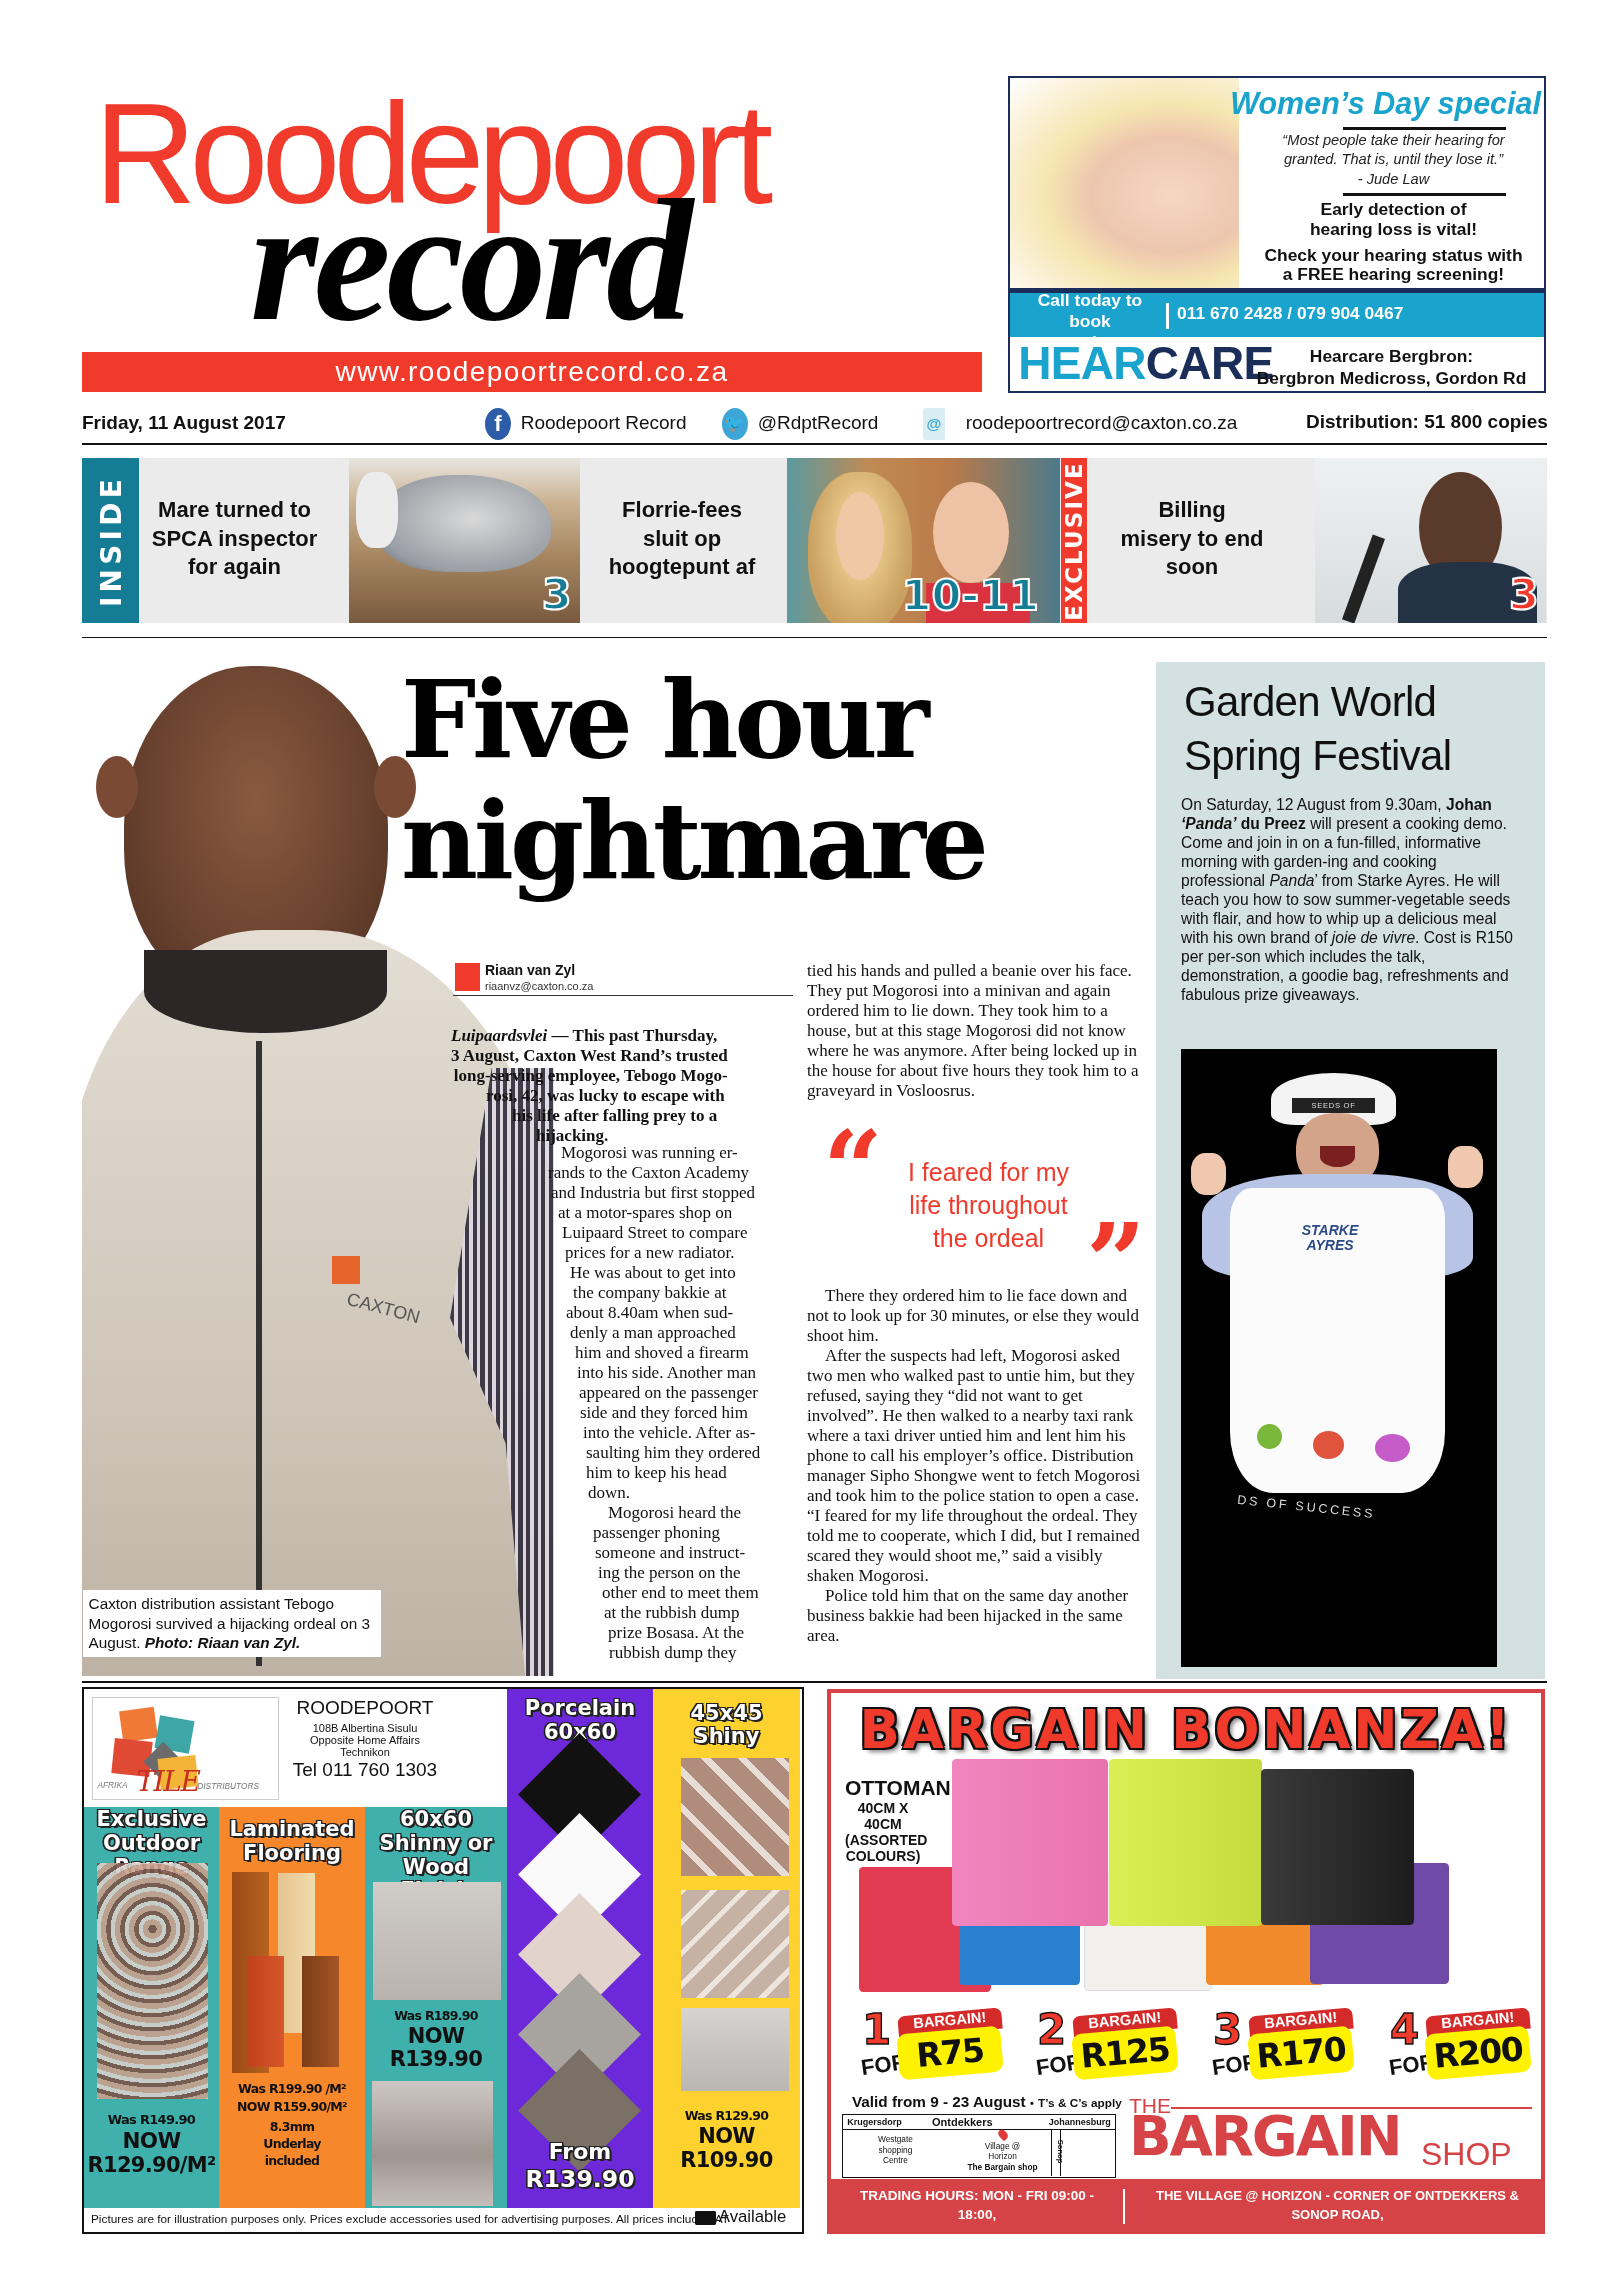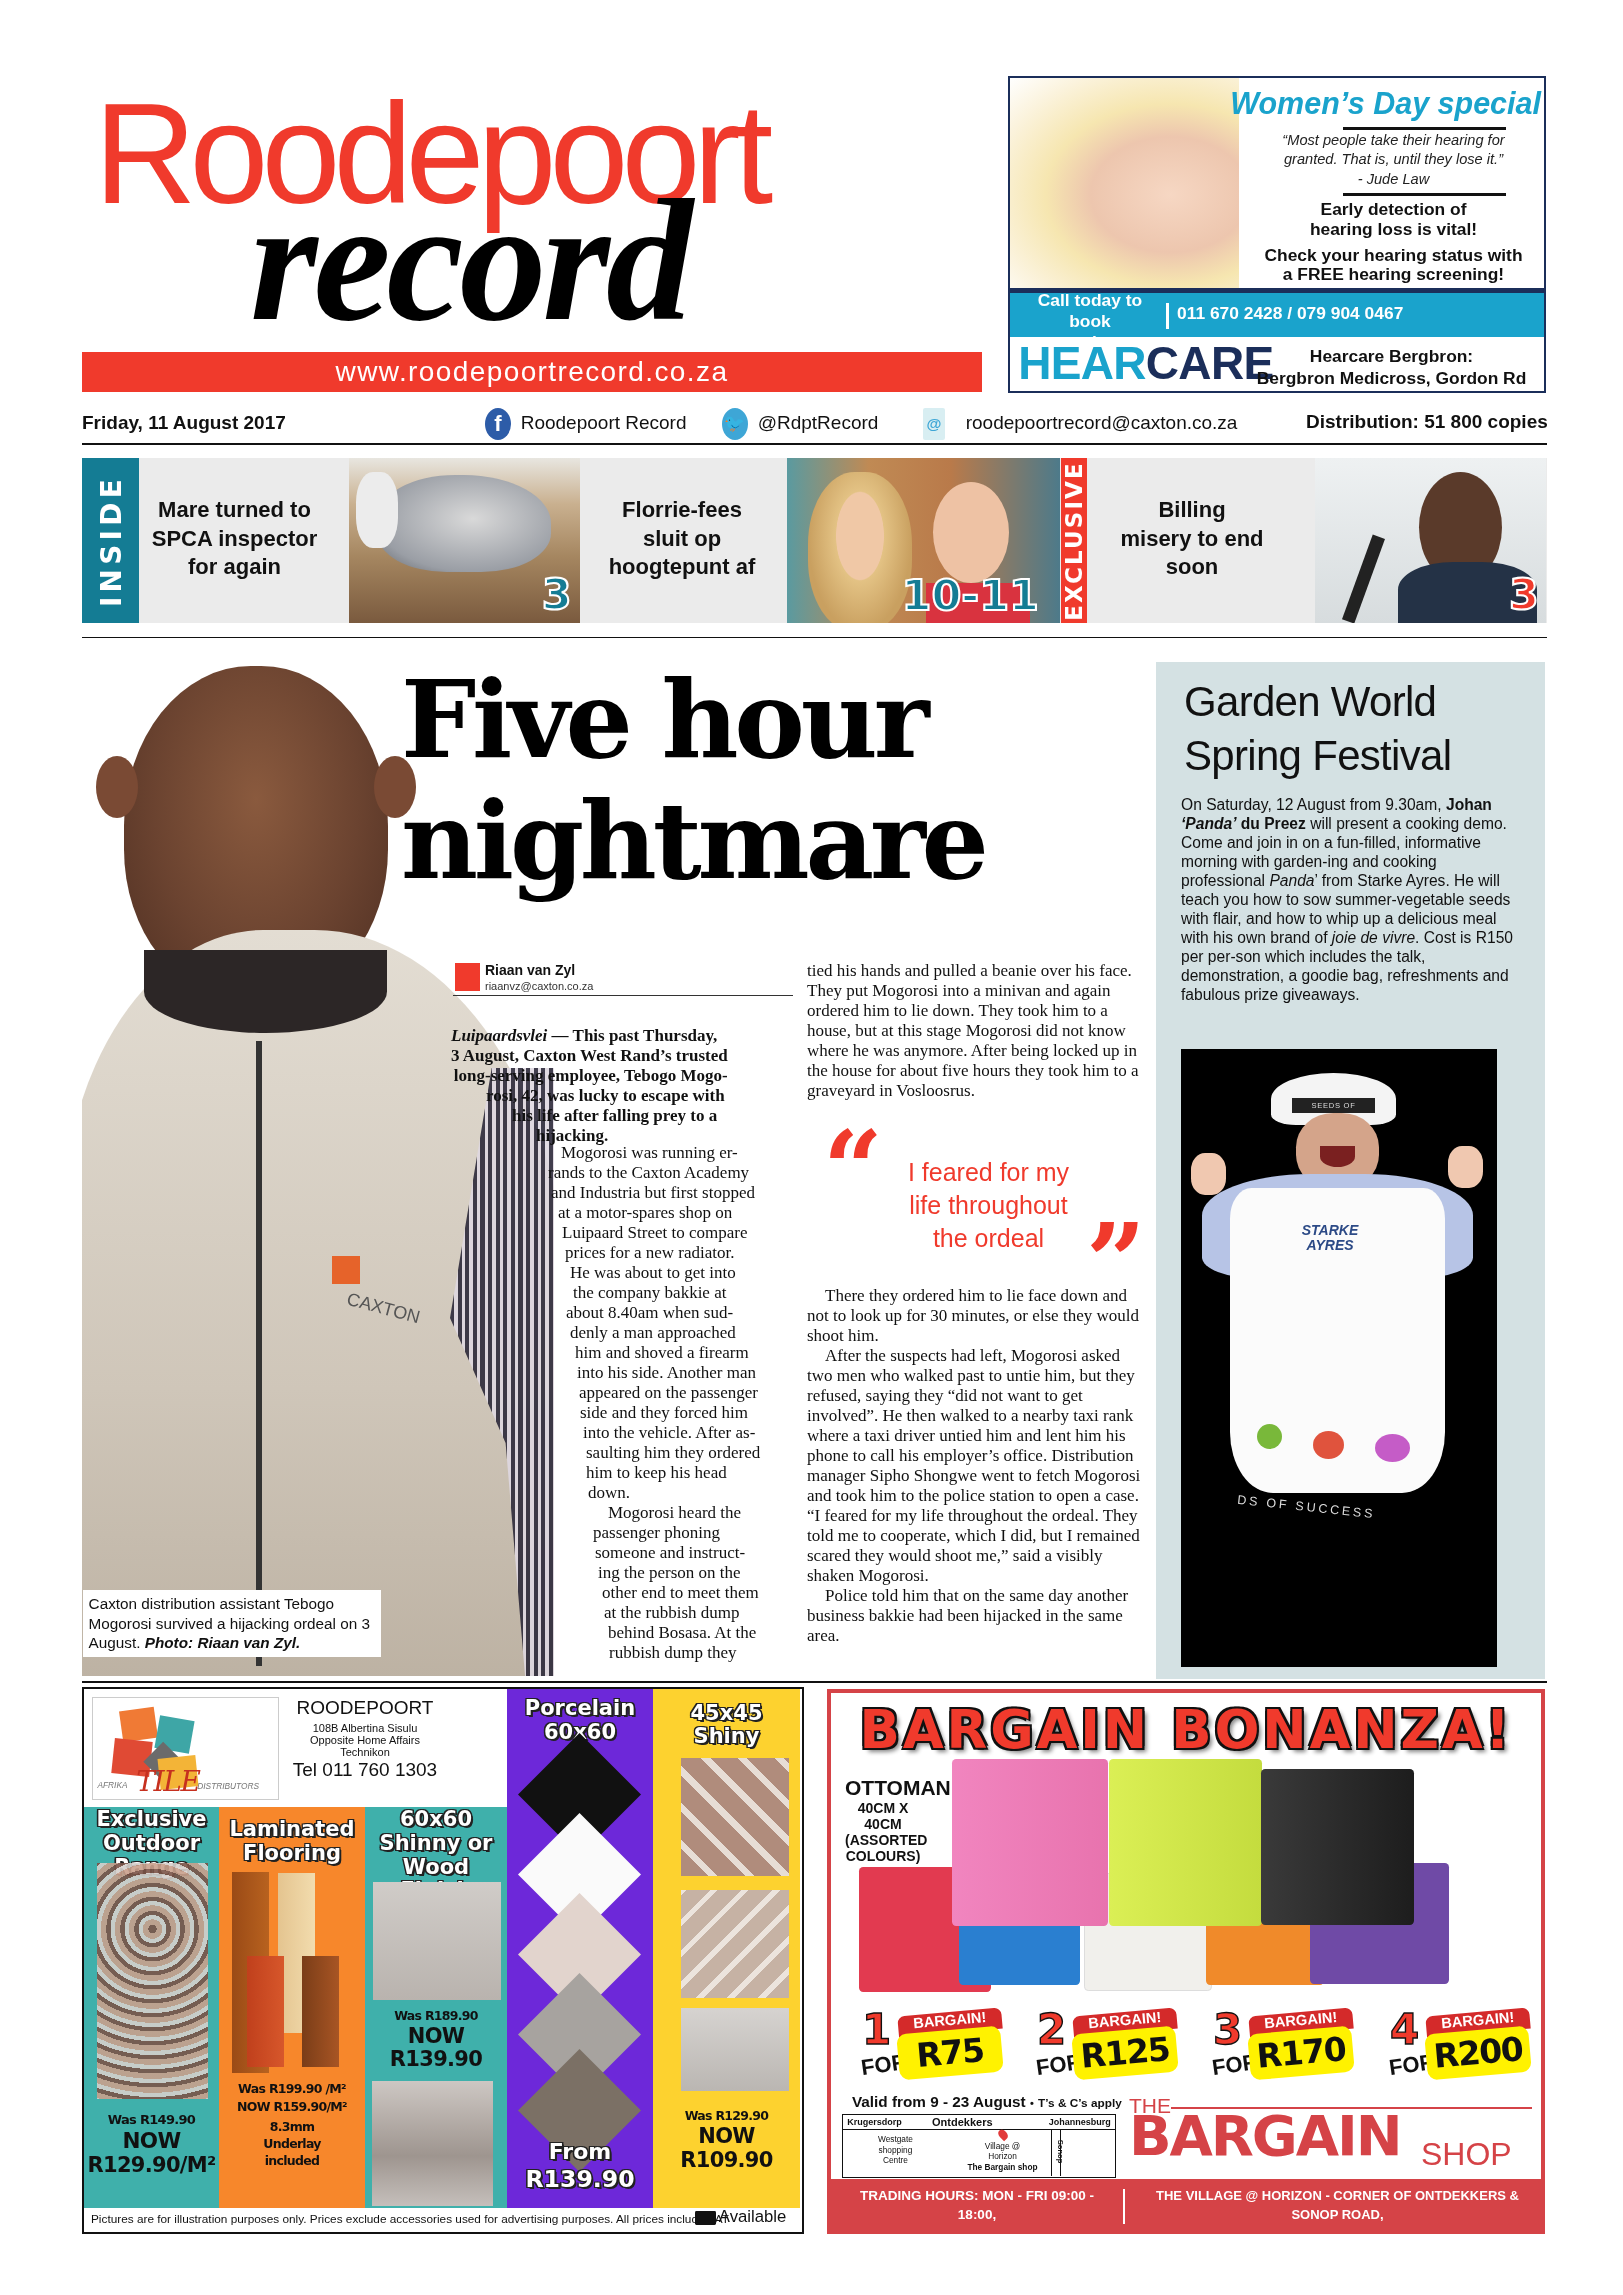--- a/index.html
+++ b/index.html
@@ -216,21 +216,21 @@
   <div style="padding-left:132px">into the vehicle. After as-</div>
   <div style="padding-left:135px">saulting him they ordered</div>
   <div style="padding-left:135px">him to keep his head</div>
   <div style="padding-left:137px">down.</div>
   <div style="padding-left:157px">Mogorosi heard the</div>
   <div style="padding-left:142px">passenger phoning</div>
   <div style="padding-left:144px">someone and instruct-</div>
   <div style="padding-left:147px">ing the person on the</div>
   <div style="padding-left:151px">other end to meet them</div>
   <div style="padding-left:153px">at the rubbish dump</div>
-  <div style="padding-left:157px">behind Bosasa. At the</div>
+  <div style="padding-left:157px">prize Bosasa. At the</div>
   <div style="padding-left:158px">rubbish dump they</div>
 </div>
 
 <div class="abs body-text col2">tied his hands and pulled a beanie over his face. They put Mogorosi into a minivan and again ordered him to lie down. They took him to a house, but at this stage Mogorosi did not know where he was anymore. After being locked up in the house for about five hours they took him to a graveyard in Vosloosrus.</div>
 
 <div class="abs pull-mark" style="left:823px;top:1118px">“</div>
 <div class="abs pull-text">
   <div>I feared for my</div>
   <div>life throughout</div>
   <div>the ordeal</div>

